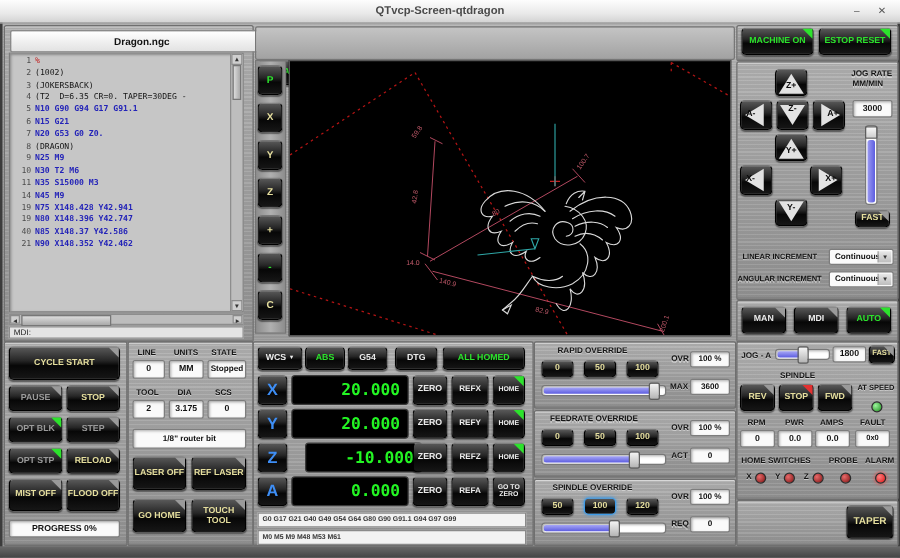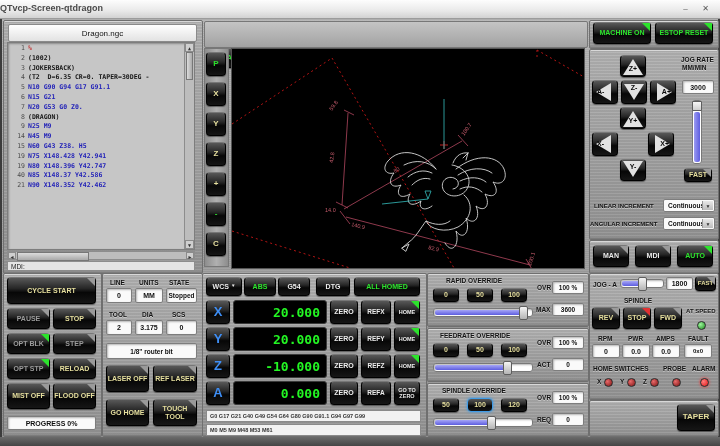--- a/index.html
+++ b/index.html
@@ -3,21 +3,21 @@
 <meta charset="utf-8">
 <style>
   html,body{margin:0;padding:0;background:#2e2e2e;}
   #frame{position:relative;width:720px;height:446px;overflow:hidden;
     font-family:"Liberation Sans",sans-serif;background:#9a9a9a;
     -webkit-font-smoothing:antialiased;}
   
   #titlebar{position:absolute;left:0;top:0;width:720px;height:18px;
     background:linear-gradient(180deg,#fdfdfd,#e9e9e9 60%,#d2d2d2);
     border-bottom:1px solid #9c9c9c;z-index:30;}
-  #titlebar .title{position:absolute;left:0;right:16px;top:3px;
+  #titlebar .title{position:absolute;left:0;right:16px;top:3px;text-align:center;
     font-size:9px;font-weight:bold;color:#4a4a4a;}
   .winbtn{position:absolute;top:3px;width:13px;height:12px;font-size:8px;color:#555;
     text-align:center;line-height:12px;}
   #edge-l{position:absolute;left:0;top:18px;bottom:0;width:2px;background:#3c3c3c;}
   #edge-r{position:absolute;right:0;top:18px;bottom:0;width:2px;background:#3c3c3c;}
   #edge-b{position:absolute;left:0;right:0;bottom:0;height:9px;
     background:linear-gradient(180deg,#6a6a6a,#454545);}
   #metal{position:absolute;left:2px;right:2px;top:18px;bottom:9px;
     background:
       repeating-linear-gradient(0deg,rgba(255,255,255,.05) 0 1px,rgba(0,0,0,.04) 1px 2px),
@@ -59,28 +59,28 @@
   .led.green{background:radial-gradient(circle at 35% 35%,#9cf59c,#1d8c1d);}
   .sel{position:absolute;background:#fafafa;border:1px solid #7d7d7d;border-radius:2px;
     font-size:6.5px;font-weight:bold;color:#111;display:flex;align-items:center;
     padding-left:4px;box-sizing:border-box;}
   .sel .arr{position:absolute;right:1px;top:1px;bottom:1px;width:10px;
     background:linear-gradient(180deg,#e8e8e8,#bdbdbd);border-left:1px solid #999;
     font-size:5px;color:#333;display:flex;align-items:center;justify-content:center;}
   
   #file-title{position:absolute;left:8px;top:24px;width:187px;height:16px;
     background:linear-gradient(180deg,#ffffff,#e2e2e2);border:1px solid #8a8a8a;border-radius:2px;
-    font-size:8px;font-weight:normal;color:#111;display:flex;align-items:center;justify-content:center;}
+    font-size:8px;font-weight:bold;color:#111;display:flex;align-items:center;justify-content:center;padding-left:11px;}
   #gcode-list{position:absolute;left:7px;top:42px;width:188px;height:208px;
     background:#c6c6c6;border:1px solid #7d7d7d;box-shadow:inset 1px 1px 2px rgba(0,0,0,.3);
     overflow:hidden;font-family:"DejaVu Sans Mono",monospace;font-size:6.5px;box-sizing:border-box;}
   .gline{display:flex;line-height:9.8px;white-space:pre;}
   .gline .num{width:15px;text-align:right;color:#4c4c4c;margin-right:3px;flex:none;}
   .gline .txt{color:#2323b8;font-weight:bold;}
-  .gline .txt.cm{color:#161616;font-weight:bold;}
+  .gline .txt.cm{color:#161616;font-weight:normal;}
   .gline .txt.pct{color:#c22222;font-weight:normal;}
   .vscroll{position:absolute;right:0;top:0;bottom:0;width:9px;background:#bdbdbd;
     border-left:1px solid #8d8d8d;}
   .vscroll .thumb{position:absolute;left:1px;right:1px;top:9px;height:26px;
     background:linear-gradient(90deg,#dcdcdc,#a9a9a9);border:1px solid #777;}
   .sbtn{position:absolute;width:9px;height:9px;background:#cfcfcf;border:1px solid #8b8b8b;
     font-size:5px;color:#333;line-height:8px;text-align:center;box-sizing:border-box;}
   #hscroll{position:absolute;left:7px;top:251px;width:188px;height:9px;background:#bdbdbd;
     border:1px solid #8d8d8d;box-sizing:border-box;}
   #hscroll .thumb{position:absolute;left:9px;top:0;height:7px;width:70px;
@@ -178,26 +178,30 @@
       </div>
         <div class="gline">
         <span class="num">8</span>
         <span class="txt cm">(DRAGON)</span>
       </div>
         <div class="gline">
         <span class="num">9</span>
         <span class="txt">N25 M9</span>
       </div>
         <div class="gline">
+        <span class="num">10</span>
+        <span class="txt">N30 T2 M6</span>
+      </div>
+        <div class="gline">
+        <span class="num">11</span>
+        <span class="txt">N35 S15000 M3</span>
+      </div>
+        <div class="gline">
         <span class="num">14</span>
         <span class="txt">N45 M9</span>
-      </div>
-        <div class="gline">
-        <span class="num">15</span>
-        <span class="txt">N60 G43 Z38. H5</span>
       </div>
         <div class="gline">
         <span class="num">19</span>
         <span class="txt">N75 X148.428 Y42.941</span>
       </div>
         <div class="gline">
         <span class="num">19</span>
         <span class="txt">N80 X148.396 Y42.747</span>
       </div>
         <div class="gline">
@@ -412,21 +416,21 @@
     </div>
       <div class="dro-row" style="position:absolute;left:0;top:0;">
       <div class="btn axisbtn axis" style="left: 206px; width: 24px; height: 24px; top: 327px;">Y</div>
       <div class="droval val" style="left: 233px; width: 94px; height: 24px; top: 327px;">20.000</div>
       <div class="btn wht z" style="left: 330px; width: 28px; height: 24px; top: 327px;">ZERO</div>
       <div class="btn wht r" style="left: 361px; width: 30px; height: 24px; font-size: 6.5px; top: 327px;">REFY</div>
       <div class="btn wht h gcorn" style="left: 394px; width: 26px; height: 24px; font-size: 5.5px; top: 327px;">HOME</div>
     </div>
       <div class="dro-row" style="position:absolute;left:0;top:0;">
       <div class="btn axisbtn axis" style="left: 206px; width: 24px; height: 24px; top: 354px;">Z</div>
-      <div class="droval val" style="left: 233px; width: 94px; height: 24px; top: 354px;">-10.000</div>
+      <div class="droval val" style="left: 244px; width: 94px; height: 24px; top: 354px;">-10.000</div>
       <div class="btn wht z" style="left: 330px; width: 28px; height: 24px; top: 354px;">ZERO</div>
       <div class="btn wht r" style="left: 361px; width: 30px; height: 24px; font-size: 6.5px; top: 354px;">REFZ</div>
       <div class="btn wht h gcorn" style="left: 394px; width: 26px; height: 24px; font-size: 5.5px; top: 354px;">HOME</div>
     </div>
       <div class="dro-row" style="position:absolute;left:0;top:0;">
       <div class="btn axisbtn axis" style="left: 206px; width: 24px; height: 24px; top: 381px;">A</div>
       <div class="droval val" style="left: 233px; width: 94px; height: 24px; top: 381px;">0.000</div>
       <div class="btn wht z" style="left: 330px; width: 28px; height: 24px; top: 381px;">ZERO</div>
       <div class="btn wht r" style="left: 361px; width: 30px; height: 24px; font-size: 6.5px; top: 381px;">REFA</div>
       <div class="btn wht h" style="left: 394px; width: 26px; height: 24px; font-size: 5.5px; top: 381px;">GO TO ZERO</div>

